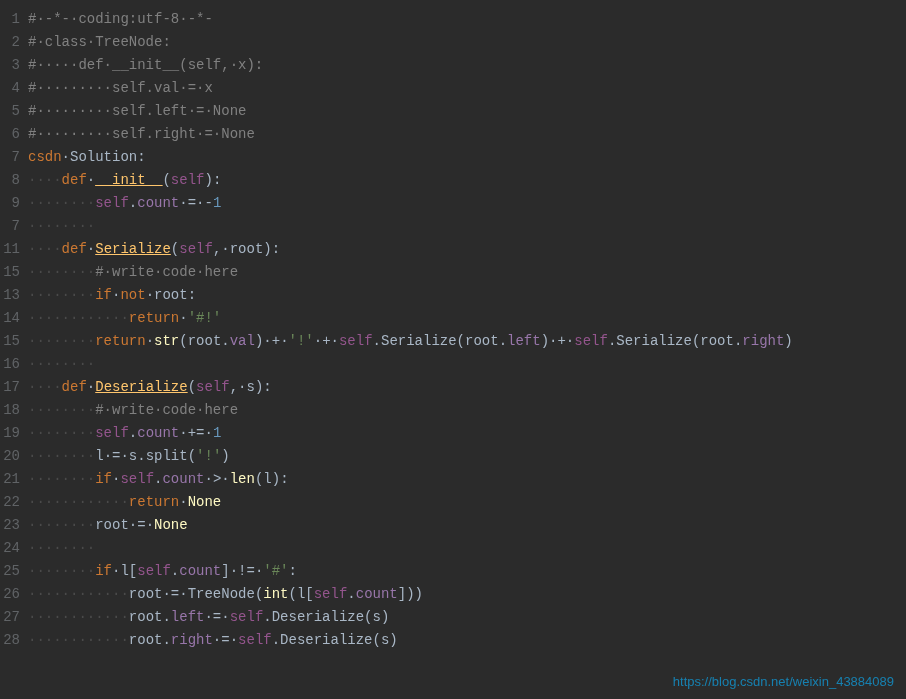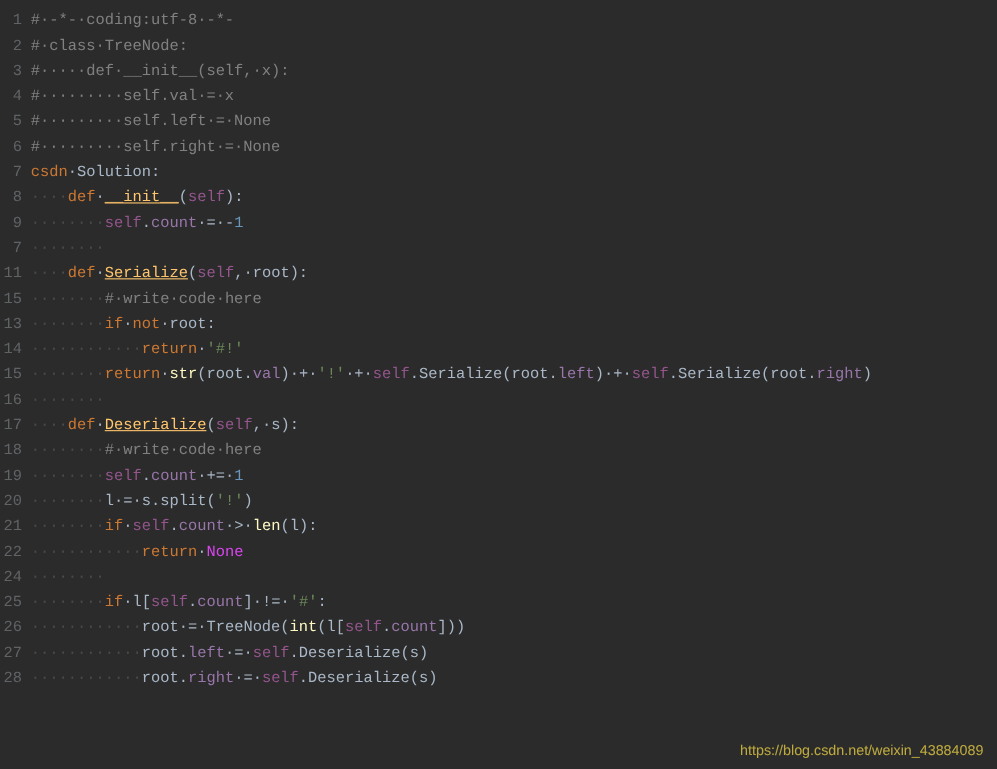--- a/index.html
+++ b/index.html
@@ -31,26 +31,26 @@
     .classname { color: #a9b7c6; }
     .funcname { color: #ffc66d; text-decoration: underline; }
     .param { color: #a9b7c6; }
     .selfp { color: #94558d; }
     .default { color: #a9b7c6; }
     .prop { color: #9876aa; }
     .string { color: #6a8759; }
     .number { color: #6897bb; }
     .op { color: #a9b7c6; }
     .builtin { color: #fef9c3; }
-    .kwval { color: #d946ef; }
+    .kwval { color: #fef9c3; }
     .watermark {
       position: absolute;
       bottom: 6px;
       right: 12px;
-      color: #fde047;
+      color: #0ea5e9;
       font-size: 13px;
       font-family: Arial, sans-serif;
       opacity: 0.7;
     }
   </style>
 </head>
 <body>
 
 <div class="editor">
     <div class="line"><span class="gutter">1</span><span class="code"><span class="comment">#·-*-·coding:utf-8·-*-</span></span></div>
@@ -68,19 +68,20 @@
     <div class="line"><span class="gutter">13</span><span class="code"><span class="dots">········</span><span class="keyword">if</span><span class="default">·</span><span class="keyword">not</span><span class="default">·</span><span class="default">root</span><span class="op">:</span></span></div>
     <div class="line"><span class="gutter">14</span><span class="code"><span class="dots">············</span><span class="keyword">return</span><span class="default">·</span><span class="string">'#!'</span></span></div>
     <div class="line"><span class="gutter">15</span><span class="code"><span class="dots">········</span><span class="keyword">return</span><span class="default">·</span><span class="builtin">str</span><span class="op">(</span><span class="default">root</span><span class="op">.</span><span class="prop">val</span><span class="op">)</span><span class="default">·</span><span class="op">+</span><span class="default">·</span><span class="string">'!'</span><span class="default">·</span><span class="op">+</span><span class="default">·</span><span class="selfp">self</span><span class="op">.</span><span class="default">Serialize</span><span class="op">(</span><span class="default">root</span><span class="op">.</span><span class="prop">left</span><span class="op">)</span><span class="default">·</span><span class="op">+</span><span class="default">·</span><span class="selfp">self</span><span class="op">.</span><span class="default">Serialize</span><span class="op">(</span><span class="default">root</span><span class="op">.</span><span class="prop">right</span><span class="op">)</span></span></div>
     <div class="line"><span class="gutter">16</span><span class="code"><span class="dots">········</span></span></div>
     <div class="line"><span class="gutter">17</span><span class="code"><span class="dots">····</span><span class="keyword">def</span><span class="default">·</span><span class="funcname">Deserialize</span><span class="op">(</span><span class="selfp">self</span><span class="op">,</span><span class="default">·</span><span class="param">s</span><span class="op">)</span><span class="op">:</span></span></div>
     <div class="line"><span class="gutter">18</span><span class="code"><span class="dots">········</span><span class="comment">#·write·code·here</span></span></div>
     <div class="line"><span class="gutter">19</span><span class="code"><span class="dots">········</span><span class="selfp">self</span><span class="op">.</span><span class="prop">count</span><span class="default">·</span><span class="op">+=</span><span class="default">·</span><span class="number">1</span></span></div>
     <div class="line"><span class="gutter">20</span><span class="code"><span class="dots">········</span><span class="default">l</span><span class="default">·</span><span class="op">=</span><span class="default">·</span><span class="default">s</span><span class="op">.</span><span class="default">split</span><span class="op">(</span><span class="string">'!'</span><span class="op">)</span></span></div>
     <div class="line"><span class="gutter">21</span><span class="code"><span class="dots">········</span><span class="keyword">if</span><span class="default">·</span><span class="selfp">self</span><span class="op">.</span><span class="prop">count</span><span class="default">·</span><span class="op">&gt;</span><span class="default">·</span><span class="builtin">len</span><span class="op">(</span><span class="default">l</span><span class="op">)</span><span class="op">:</span></span></div>
     <div class="line"><span class="gutter">22</span><span class="code"><span class="dots">············</span><span class="keyword">return</span><span class="default">·</span><span class="kwval">None</span></span></div>
+    <div class="line"><span class="gutter">23</span><span class="code"><span class="dots">········</span><span class="default">root</span><span class="default">·</span><span class="op">=</span><span class="default">·</span><span class="kwval">None</span></span></div>
     <div class="line"><span class="gutter">24</span><span class="code"><span class="dots">········</span></span></div>
     <div class="line"><span class="gutter">25</span><span class="code"><span class="dots">········</span><span class="keyword">if</span><span class="default">·</span><span class="default">l</span><span class="op">[</span><span class="selfp">self</span><span class="op">.</span><span class="prop">count</span><span class="op">]</span><span class="default">·</span><span class="op">!=</span><span class="default">·</span><span class="string">'#'</span><span class="op">:</span></span></div>
     <div class="line"><span class="gutter">26</span><span class="code"><span class="dots">············</span><span class="default">root</span><span class="default">·</span><span class="op">=</span><span class="default">·</span><span class="default">TreeNode</span><span class="op">(</span><span class="builtin">int</span><span class="op">(</span><span class="default">l</span><span class="op">[</span><span class="selfp">self</span><span class="op">.</span><span class="prop">count</span><span class="op">]</span><span class="op">)</span><span class="op">)</span></span></div>
     <div class="line"><span class="gutter">27</span><span class="code"><span class="dots">············</span><span class="default">root</span><span class="op">.</span><span class="prop">left</span><span class="default">·</span><span class="op">=</span><span class="default">·</span><span class="selfp">self</span><span class="op">.</span><span class="default">Deserialize</span><span class="op">(</span><span class="default">s</span><span class="op">)</span></span></div>
     <div class="line"><span class="gutter">28</span><span class="code"><span class="dots">············</span><span class="default">root</span><span class="op">.</span><span class="prop">right</span><span class="default">·</span><span class="op">=</span><span class="default">·</span><span class="selfp">self</span><span class="op">.</span><span class="default">Deserialize</span><span class="op">(</span><span class="default">s</span><span class="op">)</span></span></div>
   </div>
 <div class="watermark">https://blog.csdn.net/weixin_43884089</div>
 
 </body></html>

